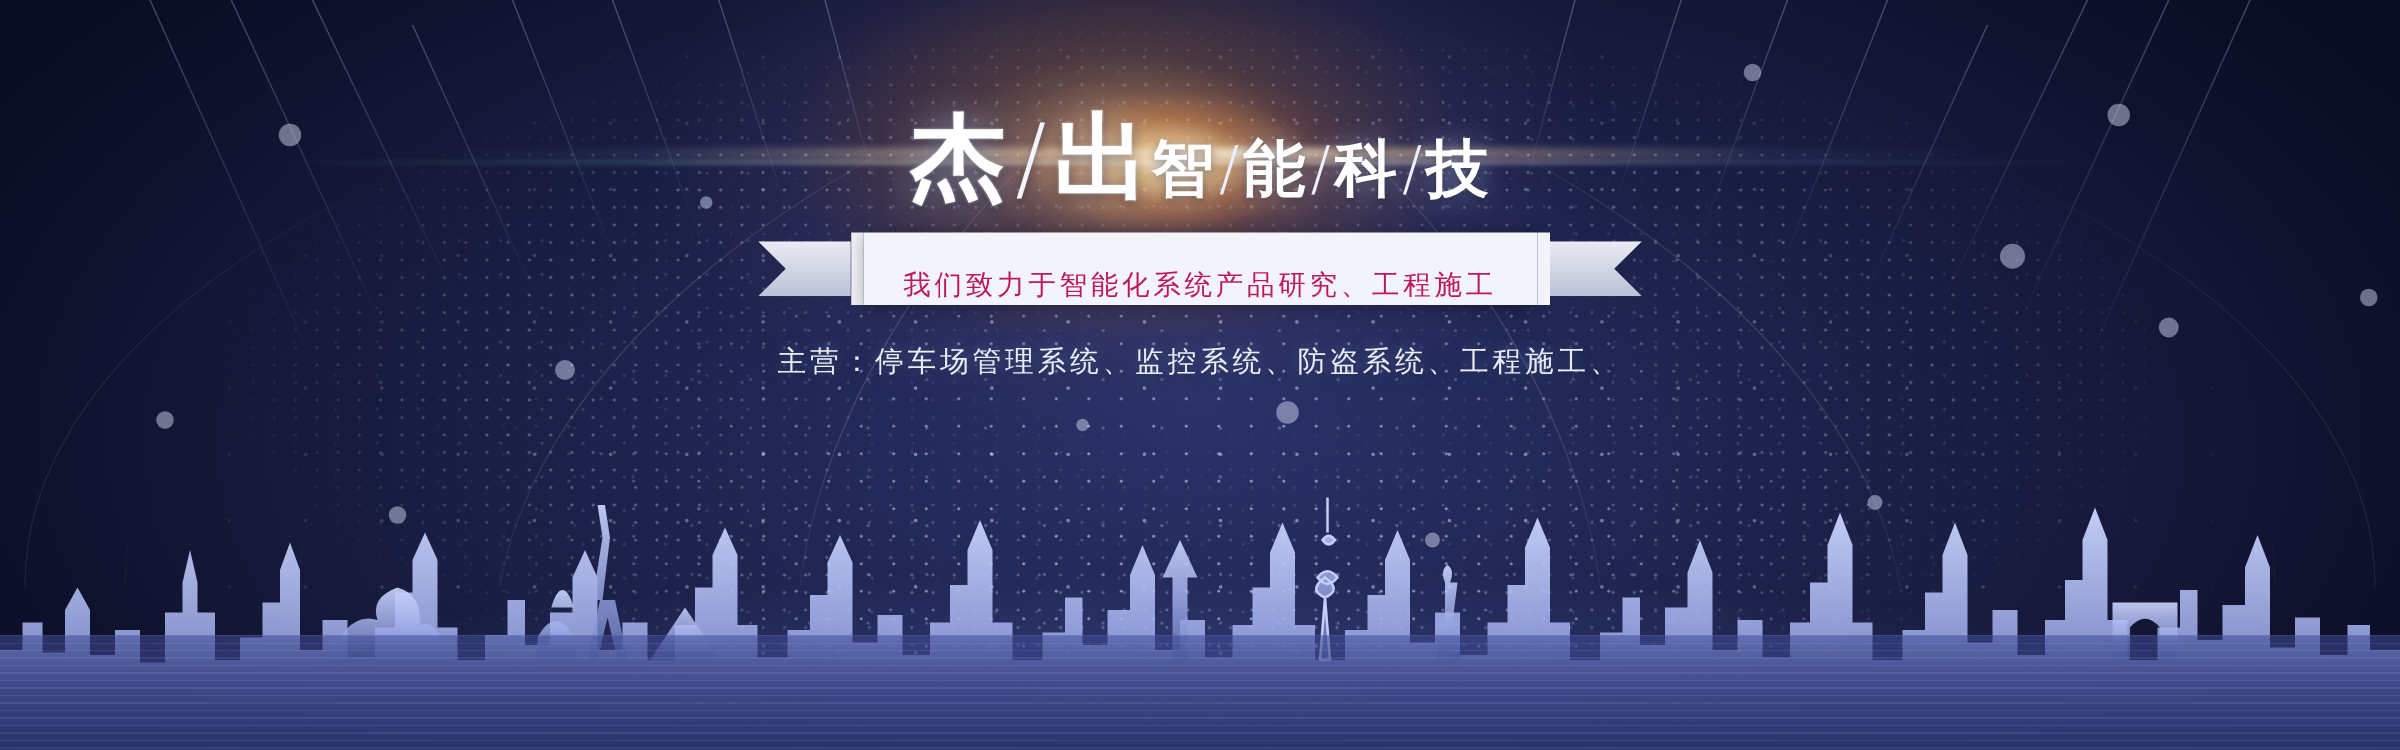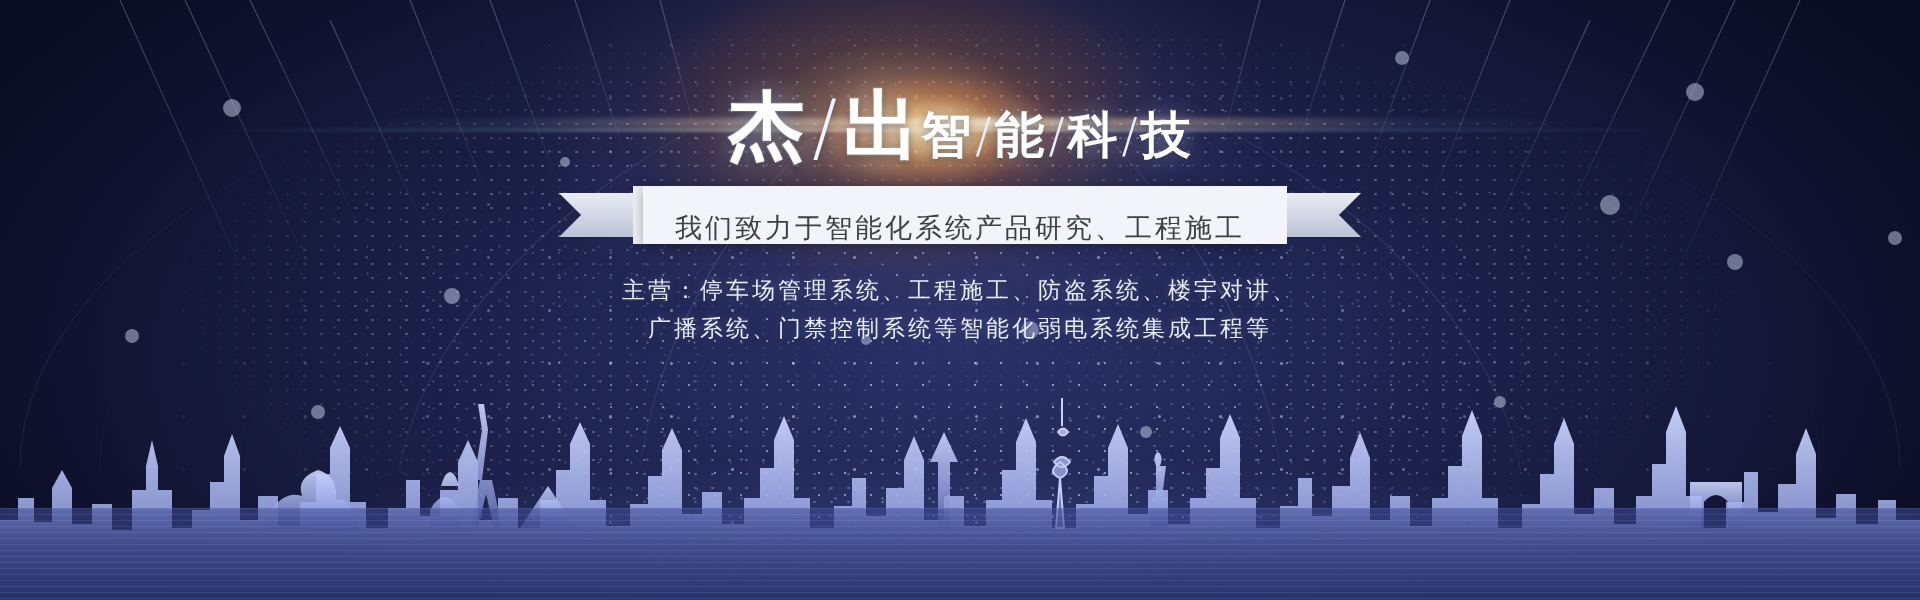--- a/index.html
+++ b/index.html
@@ -120,21 +120,21 @@
   .ribbon-tail.right { clip-path: polygon(0 0, 100% 0, 70% 50%, 100% 100%, 0 100%); }
   .ribbon-tail.left::after, .ribbon-tail.right::after {
     content:""; position:absolute; inset:0;
     background: linear-gradient(180deg, rgba(255,255,255,0.55), rgba(150,160,190,0.35));
   }
   .ribbon-body {
     height:58px; background:#f2f4f9; display:flex; align-items:center; justify-content:center;
     padding:0 32px; box-shadow: 0 2px 14px rgba(0,0,0,0.35);
   }
   .ribbon-body span {
-    font-size:27px; color:#404040; letter-spacing:3px; font-weight:500; white-space:nowrap;margin-top:26px;
+    font-size:22px; color:#be185d; letter-spacing:3px; font-weight:500; white-space:nowrap;margin-top:26px;
   }
   .ribbon-notch-l, .ribbon-notch-r {
     width:10px; height:58px; background:#f2f4f9;
   }
 
   
   .desc { margin-top:28px; text-align:center; }
   .desc div {
     font-size:23px; color:#e8ecf8; letter-spacing:3px; line-height:1.65;
     text-shadow: 0 0 10px rgba(120,150,230,0.55), 0 1px 5px rgba(0,0,0,0.6);
@@ -278,18 +278,17 @@
       <div class="ribbon-tail left"></div>
       <div class="ribbon-notch-l"></div>
       <div class="ribbon-body">
         <span>我们致力于智能化系统产品研究、工程施工</span>
       </div>
       <div class="ribbon-notch-r"></div>
       <div class="ribbon-tail right"></div>
     </div>
 
     <div class="desc">
-      <div>主营：停车场管理系统、工程施工、防盗系统、楼宇对讲、</div>
-      <div>广播系统、门禁控制系统等智能化弱电系统集成工程等</div>
+      <div>主营：停车场管理系统、监控系统、防盗系统、工程施工、</div>
     </div>
 
   </div>
 </div>
 
 </body></html>

